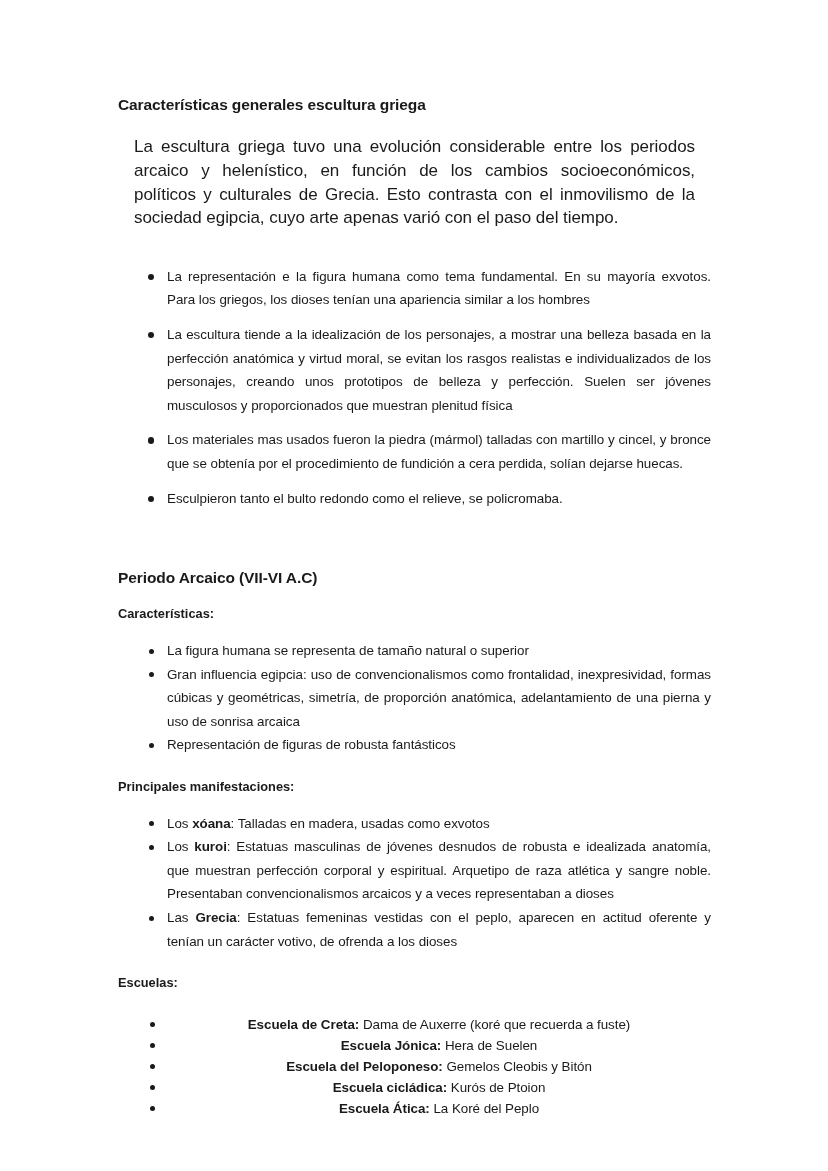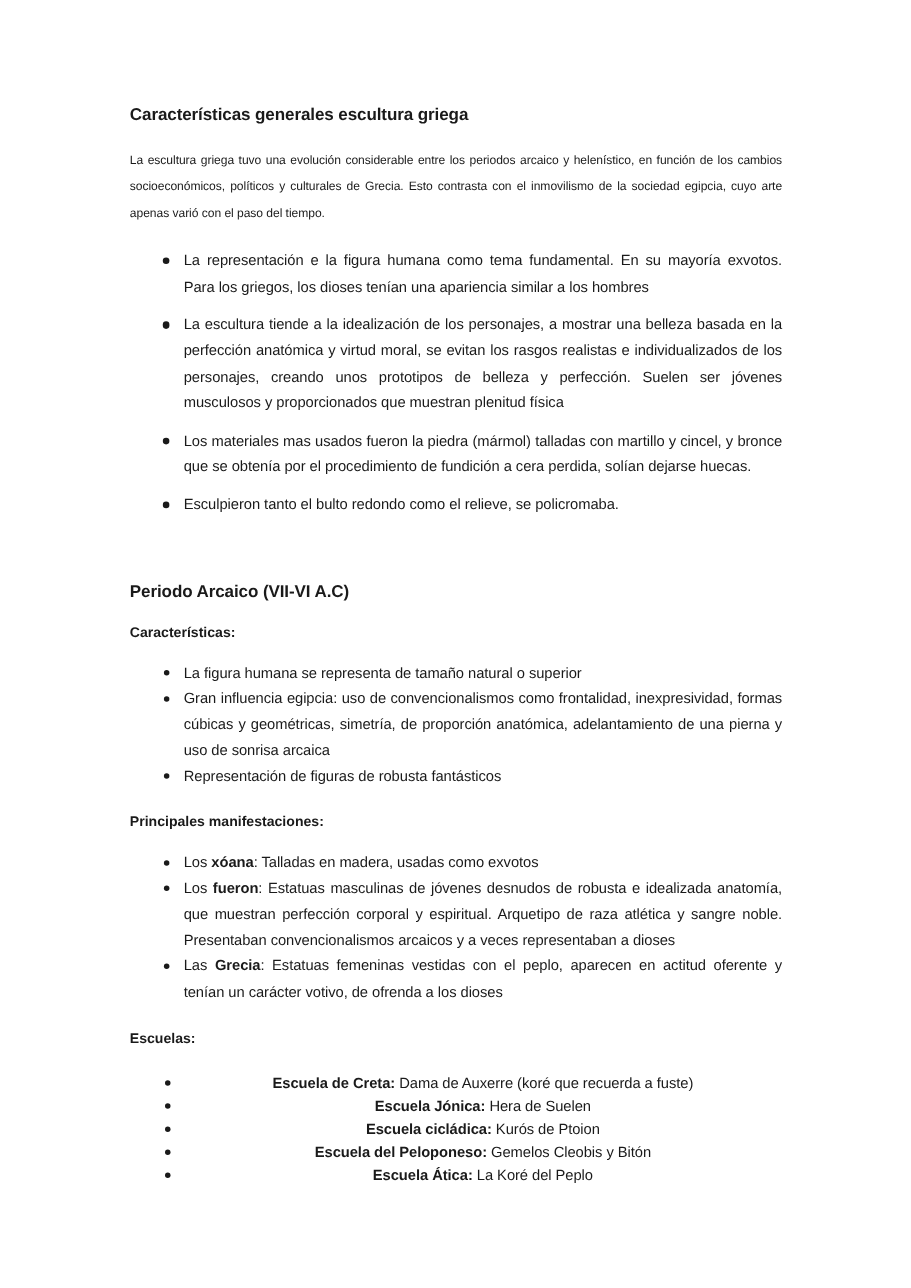--- a/index.html
+++ b/index.html
@@ -38,24 +38,24 @@
     margin: 0 0 19px 0;
     line-height: 1.25;
   }
   .subheading {
     font-size: 12.8px;
     font-weight: bold;
     margin: 0 0 12px 0;
     line-height: 1.3;
   }
   .para {
-    font-size: 11px;
+    font-size: 17px;
     line-height: 23.6px;
     text-align: justify;
-    margin: 0;
+    margin: 16px;
     letter-spacing: -0.05px;
   }
   ul.bullets {
     list-style: none;
     margin: 0;
     padding: 0;
   }
   ul.bullets > li {
     position: relative;
     padding-left: 49px;
@@ -151,44 +151,44 @@
 
   <h3 class="subheading">Principales manifestaciones:</h3>
 
   <div class="gap-after-charlist-head"></div>
 
   <ul class="bullets list-tight">
     <li>
       <span>Los </span><b>xóana</b><span>: Talladas en madera, usadas como exvotos</span>
     </li>
     <li>
-      <span>Los </span><b>fueron</b><span>: Estatuas masculinas de jóvenes desnudos de robusta e idealizada anatomía, que muestran perfección corporal y espiritual. Arquetipo de raza atlética y sangre noble. Presentaban convencionalismos arcaicos y a veces representaban a dioses</span>
+      <span>Los </span><b>kuroi</b><span>: Estatuas masculinas de jóvenes desnudos de robusta e idealizada anatomía, que muestran perfección corporal y espiritual. Arquetipo de raza atlética y sangre noble. Presentaban convencionalismos arcaicos y a veces representaban a dioses</span>
     </li>
     <li>
       <span>Las </span><b>Grecia</b><span>: Estatuas femeninas vestidas con el peplo, aparecen en actitud oferente y tenían un carácter votivo, de ofrenda a los dioses</span>
     </li>
   </ul>
 
   <div class="gap-after-manif-list"></div>
 
   <h3 class="subheading">Escuelas:</h3>
 
   <div class="gap-after-escuelas-head"></div>
 
   <ul class="bullets list-escuelas">
     <li>
       <b>Escuela de Creta:</b><span> Dama de Auxerre (koré que recuerda a fuste)</span>
     </li>
     <li>
       <b>Escuela Jónica:</b><span> Hera de Suelen</span>
     </li>
     <li>
-      <b>Escuela cicládica:</b><span>  Kurós de Ptoion</span>
+      <b>Escuela del Peloponeso:</b><span> Gemelos Cleobis y Bitón</span>
     </li>
     <li>
-      <b>Escuela del Peloponeso:</b><span> Gemelos Cleobis y Bitón</span>
+      <b>Escuela cicládica:</b><span>  Kurós de Ptoion</span>
     </li>
     <li>
       <b>Escuela Ática:</b><span> La Koré del Peplo</span>
     </li>
   </ul>
 
 </div>
 
 </body></html>

